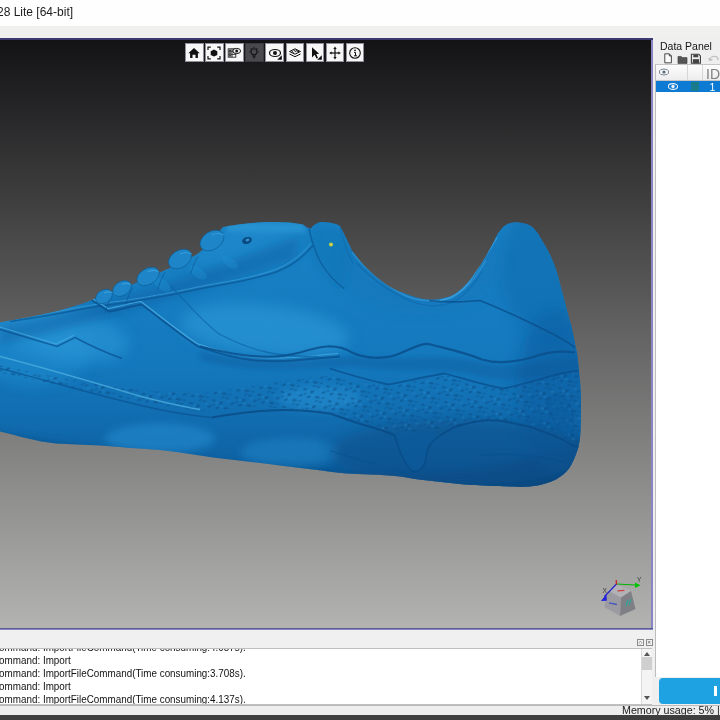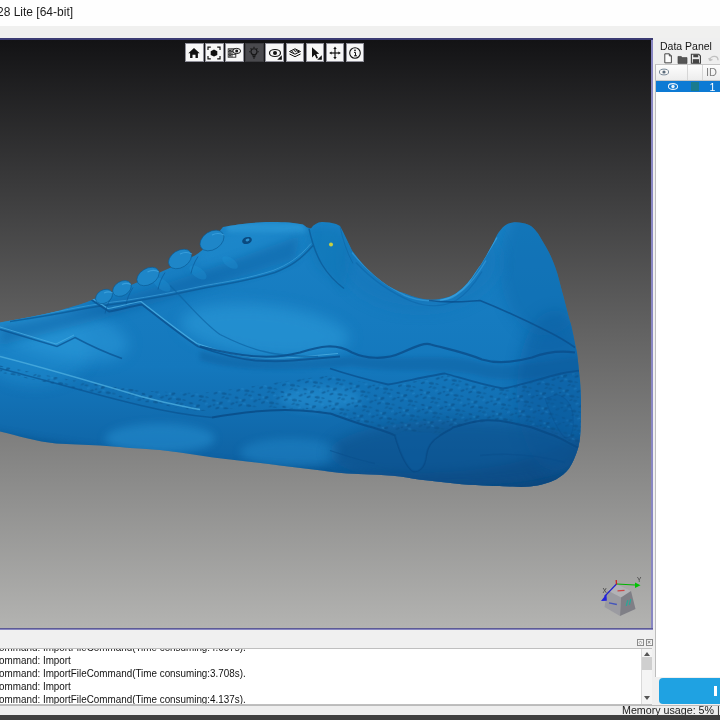--- a/index.html
+++ b/index.html
@@ -13,21 +13,21 @@
 #viewport{left:0;top:39.5px;width:651px;height:588px;}
 #vpborder-right{left:651px;top:39.5px;width:2px;height:588px;background:#8886c2;}
 #vpborder-bottom{left:0;top:627.5px;width:653px;height:2.5px;background:#8987c0;border-top:1px solid #5c5a96;box-sizing:border-box;}
 .tbtn{position:absolute;top:43px;width:18.5px;height:19px;background:#f7f7f7;border:1px solid #8f8f99;box-sizing:border-box;}
 .tbtn svg{position:absolute;left:1.2px;top:1.5px;}
 #rightbg{left:653px;top:37.5px;width:67px;height:667px;background:#efefef;}
 #dp-title{left:660px;top:40px;font-size:10.5px;color:#141414;text-align:right;}
 #dp-table{left:655px;top:63.5px;width:65px;height:613.5px;background:#ffffff;border-left:1px solid #bdbdbd;border-top:1px solid #c6c6c6;box-sizing:border-box;}
 #dp-header{left:656px;top:64.5px;width:64px;height:16px;background:linear-gradient(#fdfdfd,#ededed);border-bottom:1px solid #c6c6c6;box-sizing:border-box;}
 .dp-colline{top:64.5px;width:1px;height:15px;background:#d6d6d6;}
-#dp-id{left:706px;top:66px;font-size:11px;color:#808080;}
+#dp-id{left:706px;top:66px;font-size:14px;color:#808080;}
 #dp-row{left:656px;top:80.5px;width:64px;height:11.5px;background:#0d7ad4;}
 #dp-swatch{left:690.5px;top:81.5px;width:8.5px;height:9.5px;background:#1a7b8d;}
 #dp-one{left:709.5px;top:81px;font-size:10.5px;color:#ffffff;}
 #bluebtn{left:658.5px;top:677.5px;width:61.5px;height:26.5px;background:#1fa2e2;border-radius:4px 0 0 4px;}
 #bluebtn-txt{left:714px;top:686px;width:2.5px;height:10px;background:#ffffff;}
 #console-head{left:0;top:630px;width:652px;height:18px;background:#f0f0f0;}
 #console-topline{left:0;top:647.5px;width:652px;height:1px;background:#bfbfbf;}
 #console{left:0;top:648.5px;width:641px;height:55.5px;background:#ffffff;overflow:hidden;}
 #console-text{margin-top:-8px;margin-left:-8px;font-size:10.6px;line-height:13px;color:#111;white-space:pre;transform:scaleX(0.93);transform-origin:0 0;}
 #sbar{left:641px;top:648.5px;width:10.5px;height:55.5px;background:#f4f4f4;border-left:1px solid #d9d9d9;box-sizing:border-box;}

